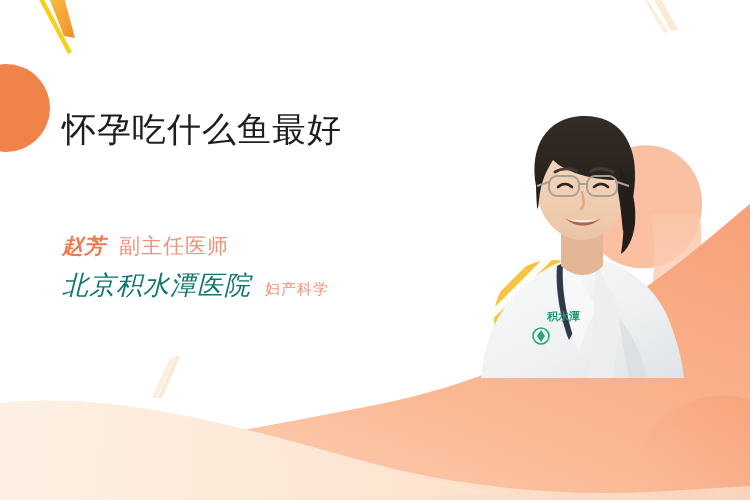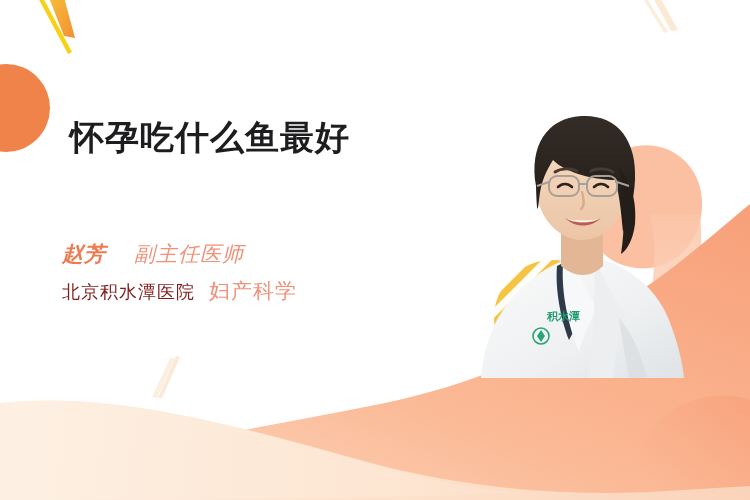--- a/index.html
+++ b/index.html
@@ -28,25 +28,25 @@
   
   .text-block {
     position: absolute;
     left: 62px;
     top: 108px;
     width: 400px;
     z-index: 6;
   }
   .headline {
     font-size: 34px;
-    font-weight: 700;
+    font-weight: 400;
     letter-spacing: 1px;
     color: #1d1d1f;
     line-height: 1.25;
-    margin: 8px;
+    margin: 0;
     white-space: nowrap;
   }
   .meta {
     margin-top: 84px;
   }
   .meta-line {
     line-height: 1.0;
     white-space: nowrap;
   }
   .meta-line + .meta-line {
@@ -57,31 +57,31 @@
     font-weight: 700;
     color: #ef7a4e;
     letter-spacing: 1px;
     font-style: italic;
   }
   .doctor-title {
     font-size: 21px;
     font-weight: 400;
     color: #f2917a;
     letter-spacing: 1px;
-    margin-left: 28px;
+    margin-left: 13px;
+  }
+  .hospital {
+    font-size: 26px;
+    font-weight: 400;
+    color: #0f766e;
+    letter-spacing: 1px;
     font-style: italic;
   }
-  .hospital {
-    font-size: 18px;
-    font-weight: 400;
-    color: #7f1d1d;
-    letter-spacing: 1px;
-  }
   .department {
-    font-size: 21px;
+    font-size: 15px;
     font-weight: 400;
     color: #f2917a;
     letter-spacing: 1px;
     margin-left: 14px;
   }
 
   
   .portrait {
     position: absolute;
     left: 469px;

